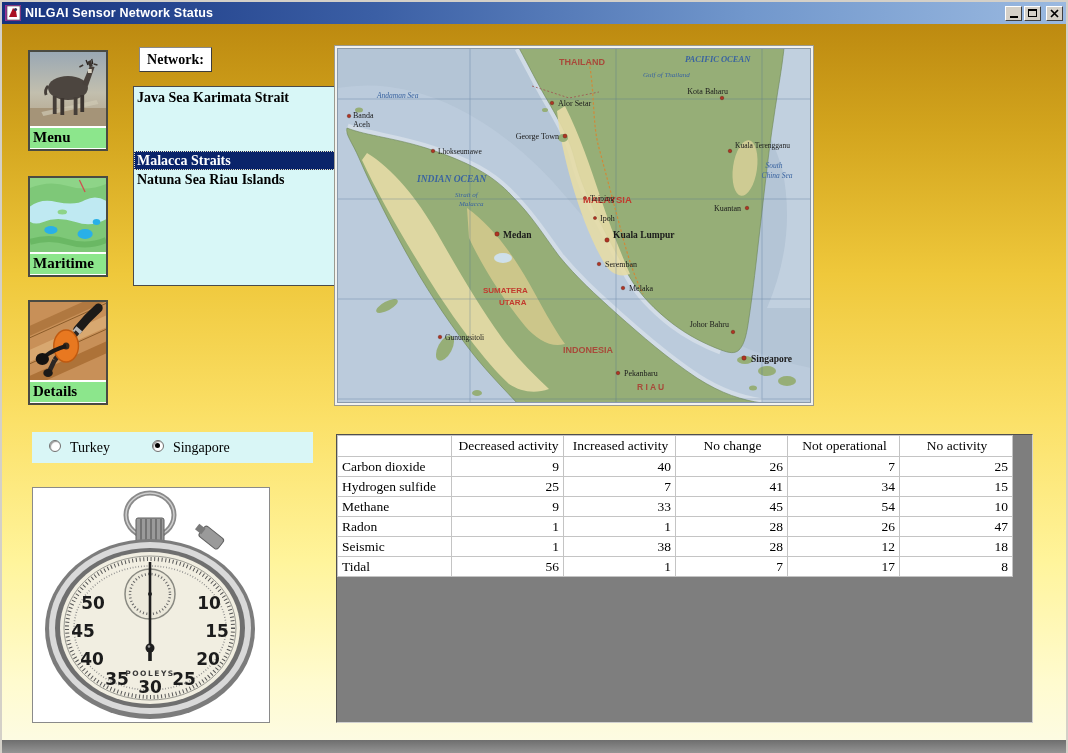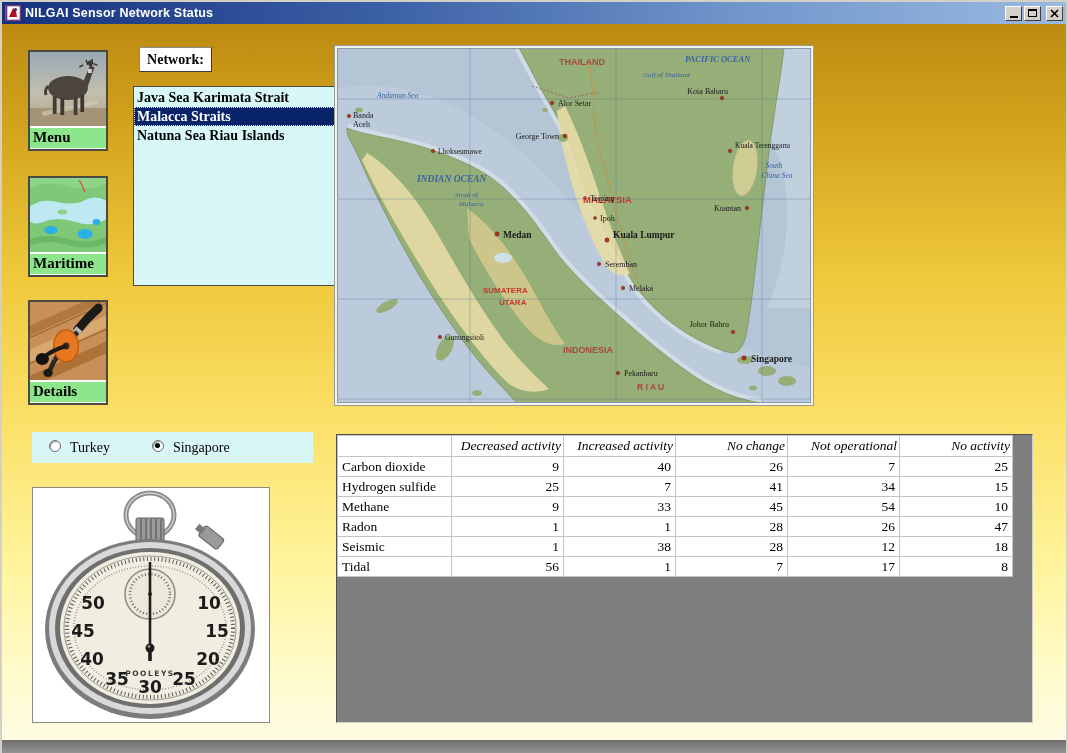--- a/index.html
+++ b/index.html
@@ -39,21 +39,21 @@
   .net-label { position:absolute; left:137px; top:23px; width:73px; height:25px;
                background:#fff; border:1px solid #8a8a8a; border-right-color:#3c3c3c;
                border-bottom-color:#3c3c3c; text-align:center; font-weight:bold;
                font-size:14px; line-height:23px; }
   .listbox { position:absolute; left:131px; top:62px; width:206px; height:200px;
              background:#d8f7f7; border:1px solid #4a4a4a; padding-top:1px;
              font-weight:bold; font-size:14px; }
   .listbox .item { padding:0 3px; height:19px; line-height:19px; white-space:nowrap;
                    cursor:pointer; }
   .listbox .item.selected { background:#0a246a; color:#fff;
-                            outline:1px dotted #e8e4c0; outline-offset:-1px; }
+                            outline:1px dotted #e8e4c0; outline-offset:-1px;margin-top:44px; }
   
   .map-box { position:absolute; left:333px; top:22px; width:478px; height:359px;
              background:#b4c5d6; border:2px solid #f2f2ee; outline:1px solid #9a9a90; }
   
   .radio-panel { position:absolute; left:30px; top:408px; width:281px; height:31px;
                  background:#d9f6f6; display:flex; align-items:center; padding-left:17px; }
   .radio-group { display:flex; align-items:flex-start; cursor:pointer; }
   .radio-group + .radio-group { margin-left:42px; }
   .radio-circle { width:12px; height:12px; border-radius:50%; background:#fff;
                   border:1px solid #707070; box-shadow:inset 1px 1px 1px #9a9a9a;
@@ -64,21 +64,21 @@
   .watch-box { position:absolute; left:30px; top:463px; width:238px; height:236px;
                background:#fff; border:1px solid #8a8a8a; }
   
   .grid-container { position:absolute; left:334px; top:410px; width:697px; height:289px;
                     background:#7e7e7e; border:1px solid #cfcfcf;
                     border-top-color:#4f4f4f; border-left-color:#4f4f4f; }
   table.grid { border-collapse:collapse; table-layout:fixed; background:#fff;
                margin:0; border:1px solid #3a3a3a; font-size:13.5px; }
   table.grid th, table.grid td { border:1px solid #c4c4c4; overflow:hidden;
                white-space:nowrap; font-weight:normal; }
-  table.grid th { height:21px; text-align:right; padding:0 2px 0 4px;font-style:italic; }
+  table.grid th { height:21px; text-align:center; padding:0 2px 0 4px; }
   table.grid td { height:20px; padding:0 4px; }
   td.rowlabel { text-align:left; }
   td.num { text-align:right; }
   svg text { user-select:none; }
 </style>
 </head>
 <body>
 
 <div class="window">
 

